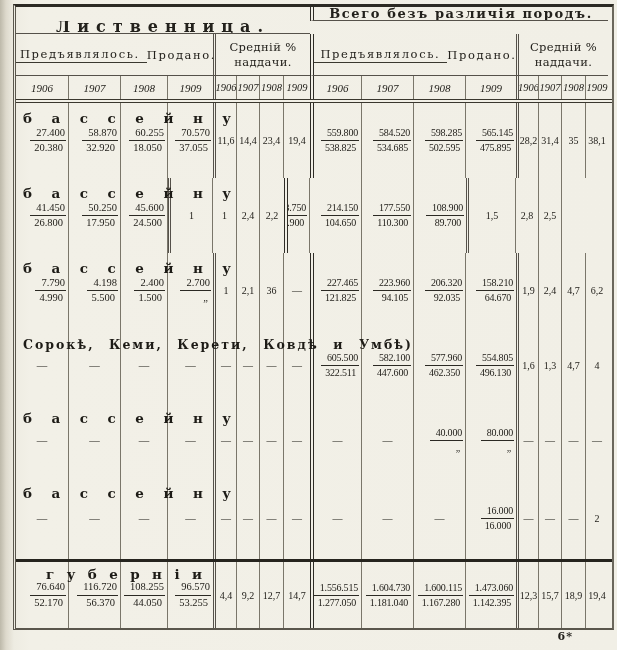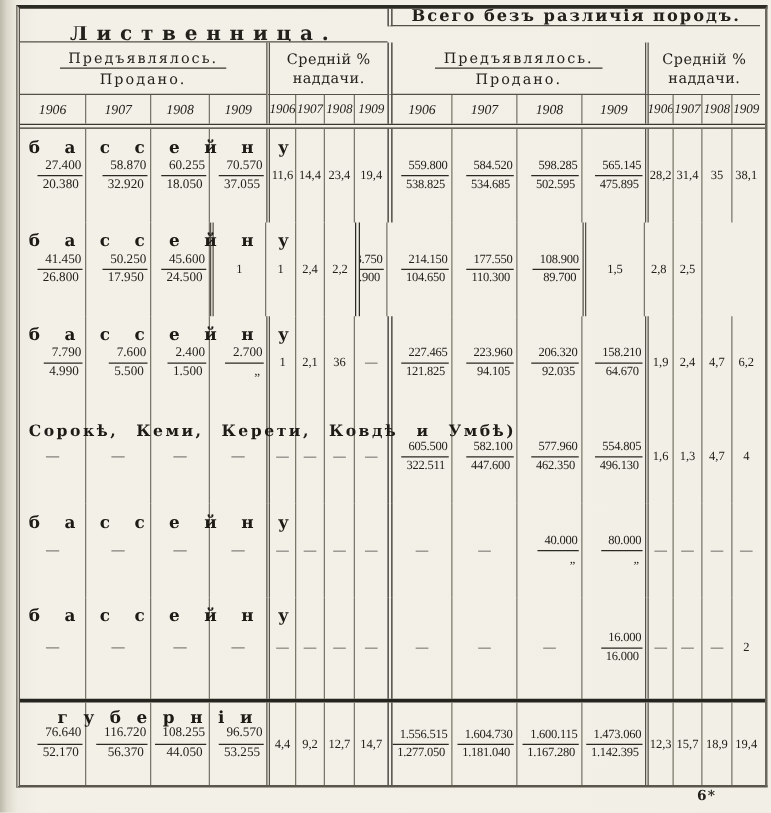--- a/index.html
+++ b/index.html
@@ -39,21 +39,21 @@
 
   
   .band-titles{height:27px;}
   .band-titles .cell{justify-content:center;border-bottom:1px solid #55514a;font-weight:bold;}
   .title-left{grid-column:1 / span 8;font-size:16px;letter-spacing:7px;}
   .title-right{grid-column:9 / span 8;font-size:13px;letter-spacing:1.6px;}
 
   .band-groups{height:42px;}
   .band-groups .cell{justify-content:center;border-bottom:1px solid #55514a;}
   .gspan4{grid-column:span 4;}
-  .ghead{display:flex;flex-direction:column;align-items:center;justify-content:center;font-size:11.5px;letter-spacing:1.6px;}
+  .ghead{display:flex;flex-direction:row;align-items:center;justify-content:center;font-size:11.5px;letter-spacing:1.6px;}
   .g-top{border-bottom:1px solid #3a382f;padding:0 7px 1px 7px;}
   .g-bot{padding-top:1px;}
   .avg{display:flex;flex-direction:column;align-items:center;justify-content:center;font-size:11.5px;letter-spacing:.4px;line-height:1.25;}
 
   .band-years{height:23px;border-bottom:4px double #3a372e;}
   .ycell{justify-content:center;font-size:11px;font-family:"Liberation Serif", serif;font-style:italic;}
   .ycell.pcol{font-size:10.5px;}
 
   
   .block{position:relative;height:75px;}
@@ -267,21 +267,21 @@
         </div>
         <div class="row block">
           <div class="cell wide-cell">
             <span class="frac">
               <span class="fn">7.790</span>
               <span class="fd">4.990</span>
             </span>
           </div>
           <div class="cell wide-cell">
             <span class="frac">
-              <span class="fn">7.600</span>
+              <span class="fn">4.198</span>
               <span class="fd">5.500</span>
             </span>
           </div>
           <div class="cell wide-cell">
             <span class="frac">
               <span class="fn">2.400</span>
               <span class="fd">1.500</span>
             </span>
           </div>
           <div class="cell wide-cell no-right">

